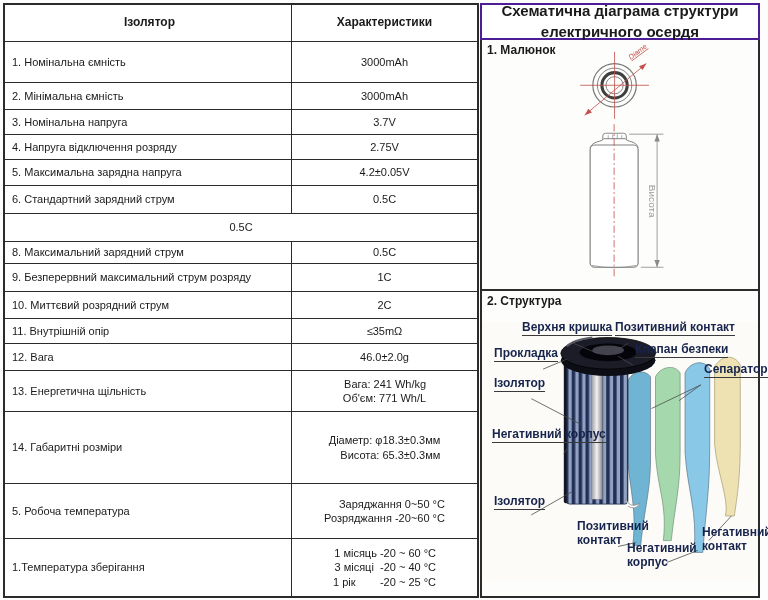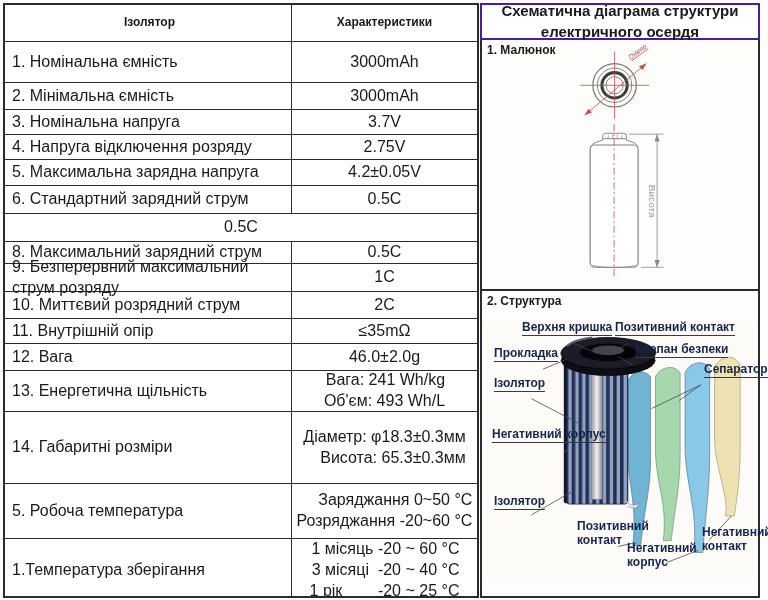--- a/index.html
+++ b/index.html
@@ -3,21 +3,21 @@
 <meta charset="utf-8">
 <style>
   html,body{margin:0;padding:0;background:#fff;}
   body{width:768px;height:600px;position:relative;font-family:"Liberation Sans",sans-serif;color:#1a1a1a;overflow:hidden;}
   .page{position:absolute;inset:0;background:#fdfdfd;}
 
   
   .spec-table{position:absolute;left:3px;top:3px;width:476px;height:595px;border:2px solid #2b2b2b;box-sizing:border-box;background:#fff;display:flex;flex-direction:column;}
   .t-row{display:flex;border-bottom:1px solid #2b2b2b;box-sizing:border-box;flex:0 0 auto;}
   .t-row:last-child{border-bottom:none;}
-  .t-cell{box-sizing:border-box;display:flex;align-items:center;font-size:16px;line-height:1.3;}
+  .t-cell{box-sizing:border-box;display:flex;align-items:center;font-size:11px;line-height:1.3;}
   .t-cell.param{width:287px;border-right:1px solid #2b2b2b;padding:2px 4px 2px 7px;}
   .t-cell.value{flex:1;justify-content:center;text-align:right;white-space:pre;}
   .t-head{height:37px;}
   .t-head .t-cell{font-weight:bold;font-size:12px;justify-content:center;text-align:center;}
   .t-body{flex:1;display:flex;flex-direction:column;overflow:hidden;}
   .t-body .t-row:nth-child(1){height:41px}
   .t-body .t-row:nth-child(2){height:27px}
   .t-body .t-row:nth-child(3){height:25px}
   .t-body .t-row:nth-child(4){height:25px}
   .t-body .t-row:nth-child(5){height:26px}
@@ -112,21 +112,21 @@
   </div>
 
   <div class="t-row">
     <div class="t-cell param">12. Вага</div>
     <div class="t-cell value">46.0±2.0g</div>
   </div>
 
   <div class="t-row">
     <div class="t-cell param">13. Енергетична щільність</div>
     <div class="t-cell value">Вага: 241 Wh/kg
-Об'єм: 493 Wh/L</div>
+Об'єм: 771 Wh/L</div>
   </div>
 
   <div class="t-row">
     <div class="t-cell param">14. Габаритні розміри</div>
     <div class="t-cell value">Діаметр: φ18.3±0.3мм
 Висота: 65.3±0.3мм</div>
   </div>
 
   <div class="t-row">
     <div class="t-cell param">5. Робоча температура</div>

